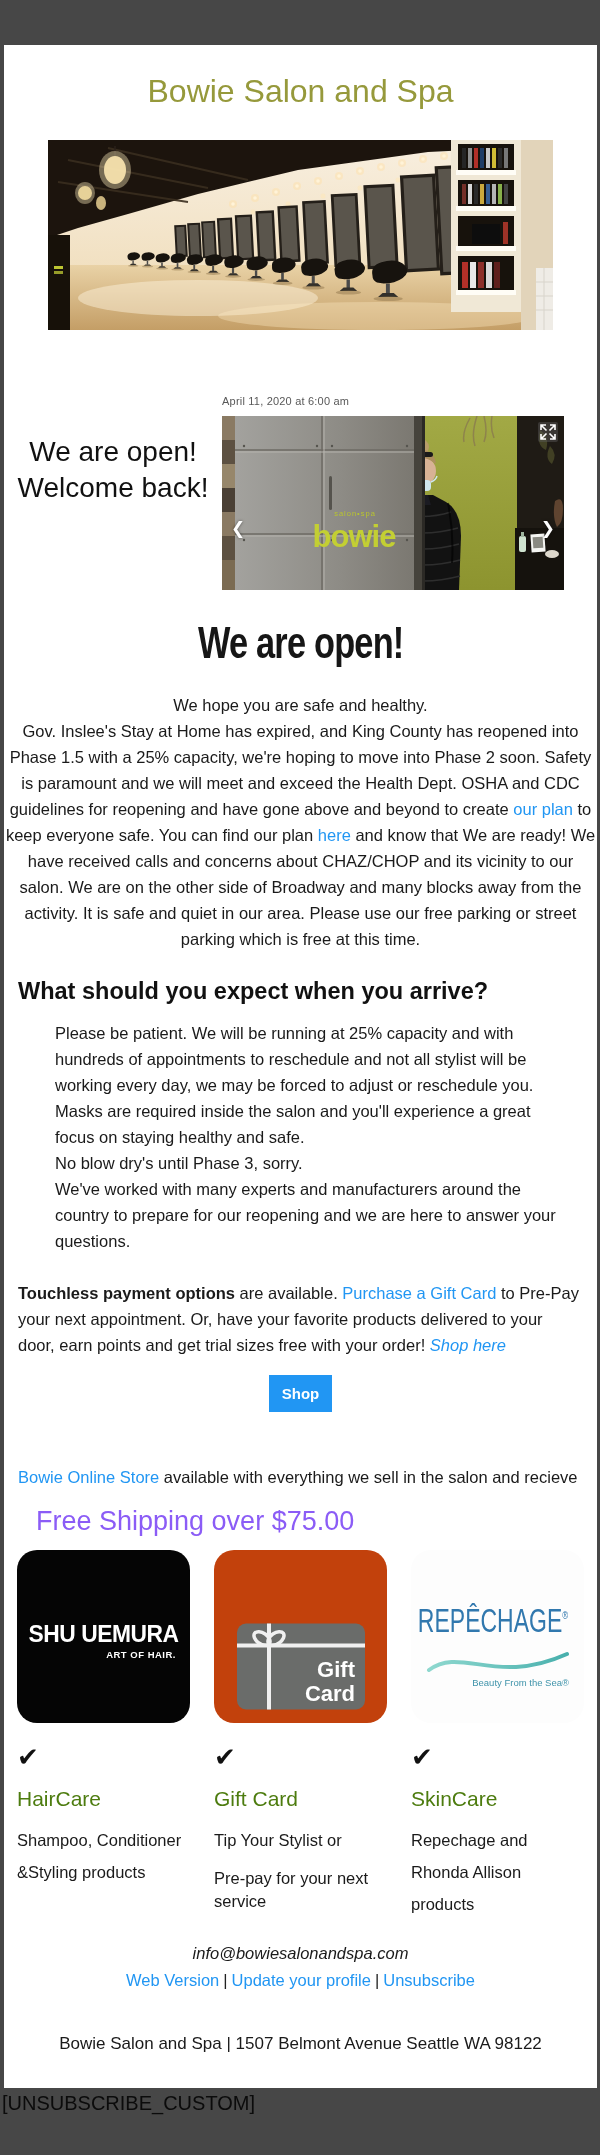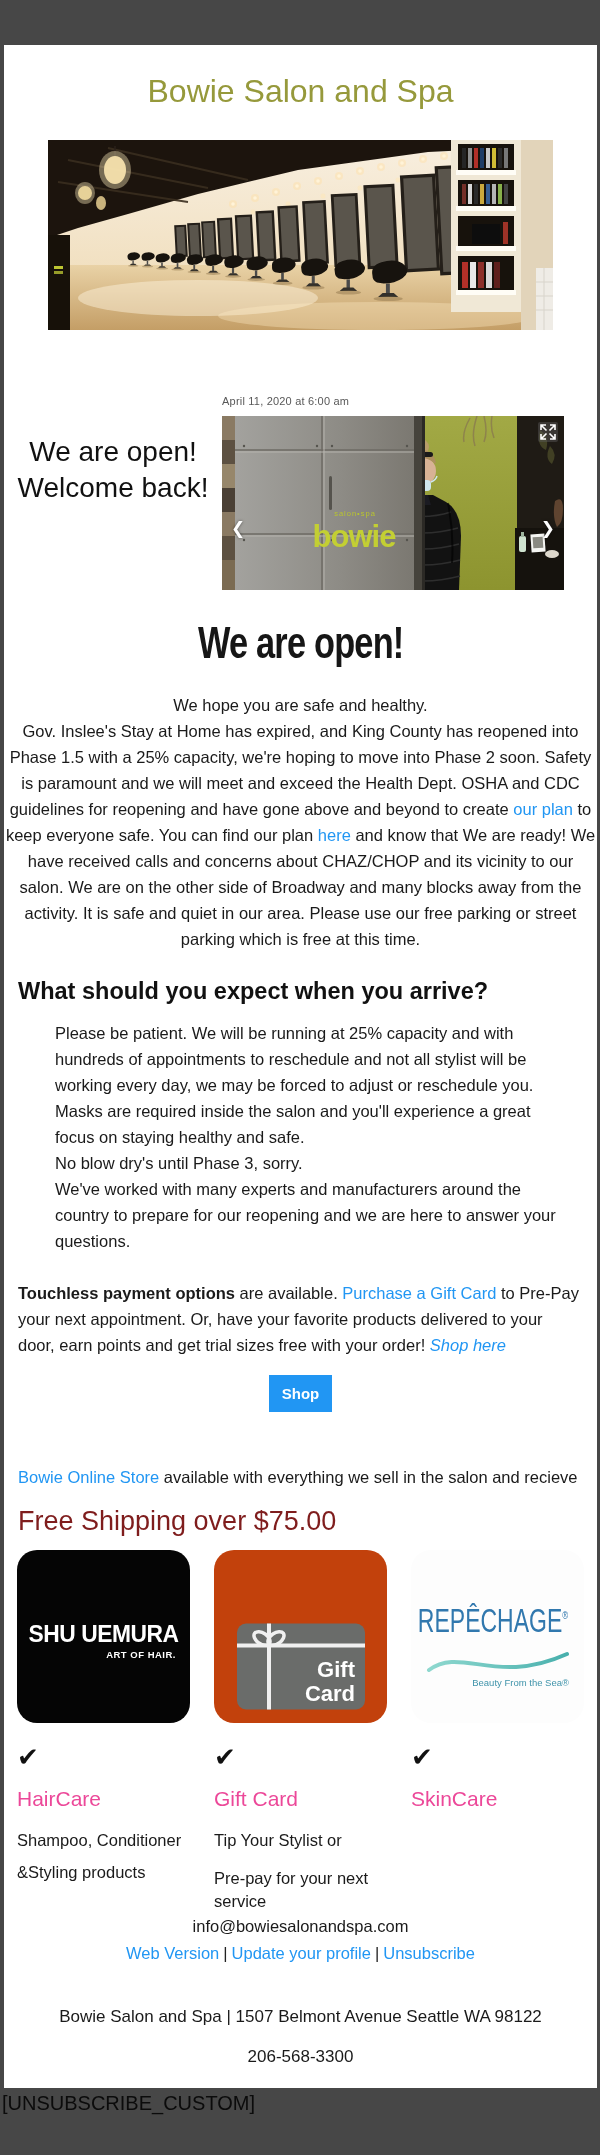--- a/index.html
+++ b/index.html
@@ -21,35 +21,35 @@
   .open-heading span{display:inline-block;transform:scaleX(.78);transform-origin:center;font-size:44px;font-weight:700;letter-spacing:-1px;line-height:46px;color:#161616;}
   .intro-p{margin:26px auto 0;padding:0 1px;text-align:center;font-size:16.5px;line-height:26px;}
   a.lnk{color:#2196f3;text-decoration:none;}
   .expect-heading{margin-top:26px;padding-left:14px;font-size:23.5px;font-weight:700;color:#111;}
   .expect-list{margin-top:15px;padding-left:51px;padding-right:34px;font-size:16.5px;line-height:26px;}
   .expect-list p{margin:0;}
   .touchless{margin-top:26px;padding:0 14px;font-size:16.5px;line-height:26px;}
   .shop-row{margin-top:15px;text-align:center;}
   .shop-btn{display:inline-block;background:#2196f3;color:#ffffff;font-weight:700;font-size:15px;font-family:"Liberation Sans",sans-serif;padding:10px 13px;border:none;cursor:pointer;}
   .store-line{margin-top:53px;padding:0 14px;font-size:16.5px;line-height:24px;}
-  .free-shipping{margin-top:5px;padding:0 14px;font-size:27px;line-height:32px;color:#7f1d1d;}
+  .free-shipping{margin-top:5px;padding:0 32px;font-size:27px;line-height:32px;color:#8b5cf6;}
   .products-row{margin-top:13px;padding:0 13px;display:flex;justify-content:space-between;}
   .product-col{width:173px;}
   .brand-box{width:173px;height:173px;overflow:hidden;cursor:pointer;border-radius:20px;}
   .shu-box{background:#050505;color:#ffffff;}
   .shu-main{margin:70px 0 0;text-align:center;font-size:24px;font-weight:700;letter-spacing:-.5px;transform:scaleX(.95);}
   .shu-sub{margin:1px 14px 0 0;text-align:right;font-size:9.5px;font-weight:700;letter-spacing:.5px;}
   .gift-box{background:#c2410c;text-align:center;}
   .rep-box{background:#fdfdfd;}
   .check{margin-top:21px;font-family:"DejaVu Sans",sans-serif;font-size:26px;color:#111;line-height:26px;}
-  .product-title{margin-top:17px;font-size:21px;color:#ec4899;}
+  .product-title{margin-top:17px;font-size:21px;color:#4d7c0f;}
   .product-desc{margin-top:13px;font-size:16.5px;line-height:32px;}
   .product-desc2{margin-top:11px;font-size:16.5px;line-height:23px;}
   .footer{text-align:center;}
-  .footer-email{margin-top:4px;font-size:16.5px;}
+  .footer-email{margin-top:24px;font-size:16.5px;font-style:italic;}
   .footer-links{margin-top:8px;font-size:16.5px;text-align:center;}
   .footer-links .sep{color:#222;margin:0 4px;}
   .footer-address{margin-top:44px;font-size:17px;}
   .footer-phone{margin-top:20px;font-size:17px;}
   .unsub{position:absolute;left:2px;top:2092px;font-size:20px;color:#0b0b0b;}
   svg text{font-family:"Liberation Sans",sans-serif;}
 </style>
 </head>
 <body>
 
@@ -348,27 +348,27 @@
             </defs>
             <g transform="translate(0,-33) scale(1,1.42)">
               <text x="82" y="81" font-size="23" fill="#3178ae" letter-spacing="0" text-anchor="middle"><tspan>REPÊCHAGE</tspan><tspan font-size="8" dy="-9">®</tspan></text>
             </g>
             <path d="M18,120 C 50,96 85,136 156,104" stroke="url(#wg)" stroke-width="4" fill="none" stroke-linecap="round"></path>
             <text x="158" y="136" font-size="9.5" fill="#3f93aa" text-anchor="end">Beauty From the Sea®</text>
           </svg>
         </div>
         <div class="check">✔</div>
         <div class="product-title">SkinCare</div>
+        <div class="product-desc">Repechage and Rhonda Allison products</div>
       </div>
     </div>
 
     <div class="footer">
       <div class="footer-email">info@bowiesalonandspa.com</div>
       <div class="footer-links"><a class="lnk" href="#">Web Version</a><span class="sep">|</span><a class="lnk" href="#">Update your profile</a><span class="sep">|</span><a class="lnk" href="#">Unsubscribe</a></div>
       <div class="footer-address">Bowie Salon and Spa | 1507 Belmont Avenue Seattle WA 98122</div>
-      <div class="footer-phone">206-568-3300</div>
 
     </div>
 
   </div>
 
   <div class="unsub">[UNSUBSCRIBE_CUSTOM]</div>
 </div>
 
 </body></html>

